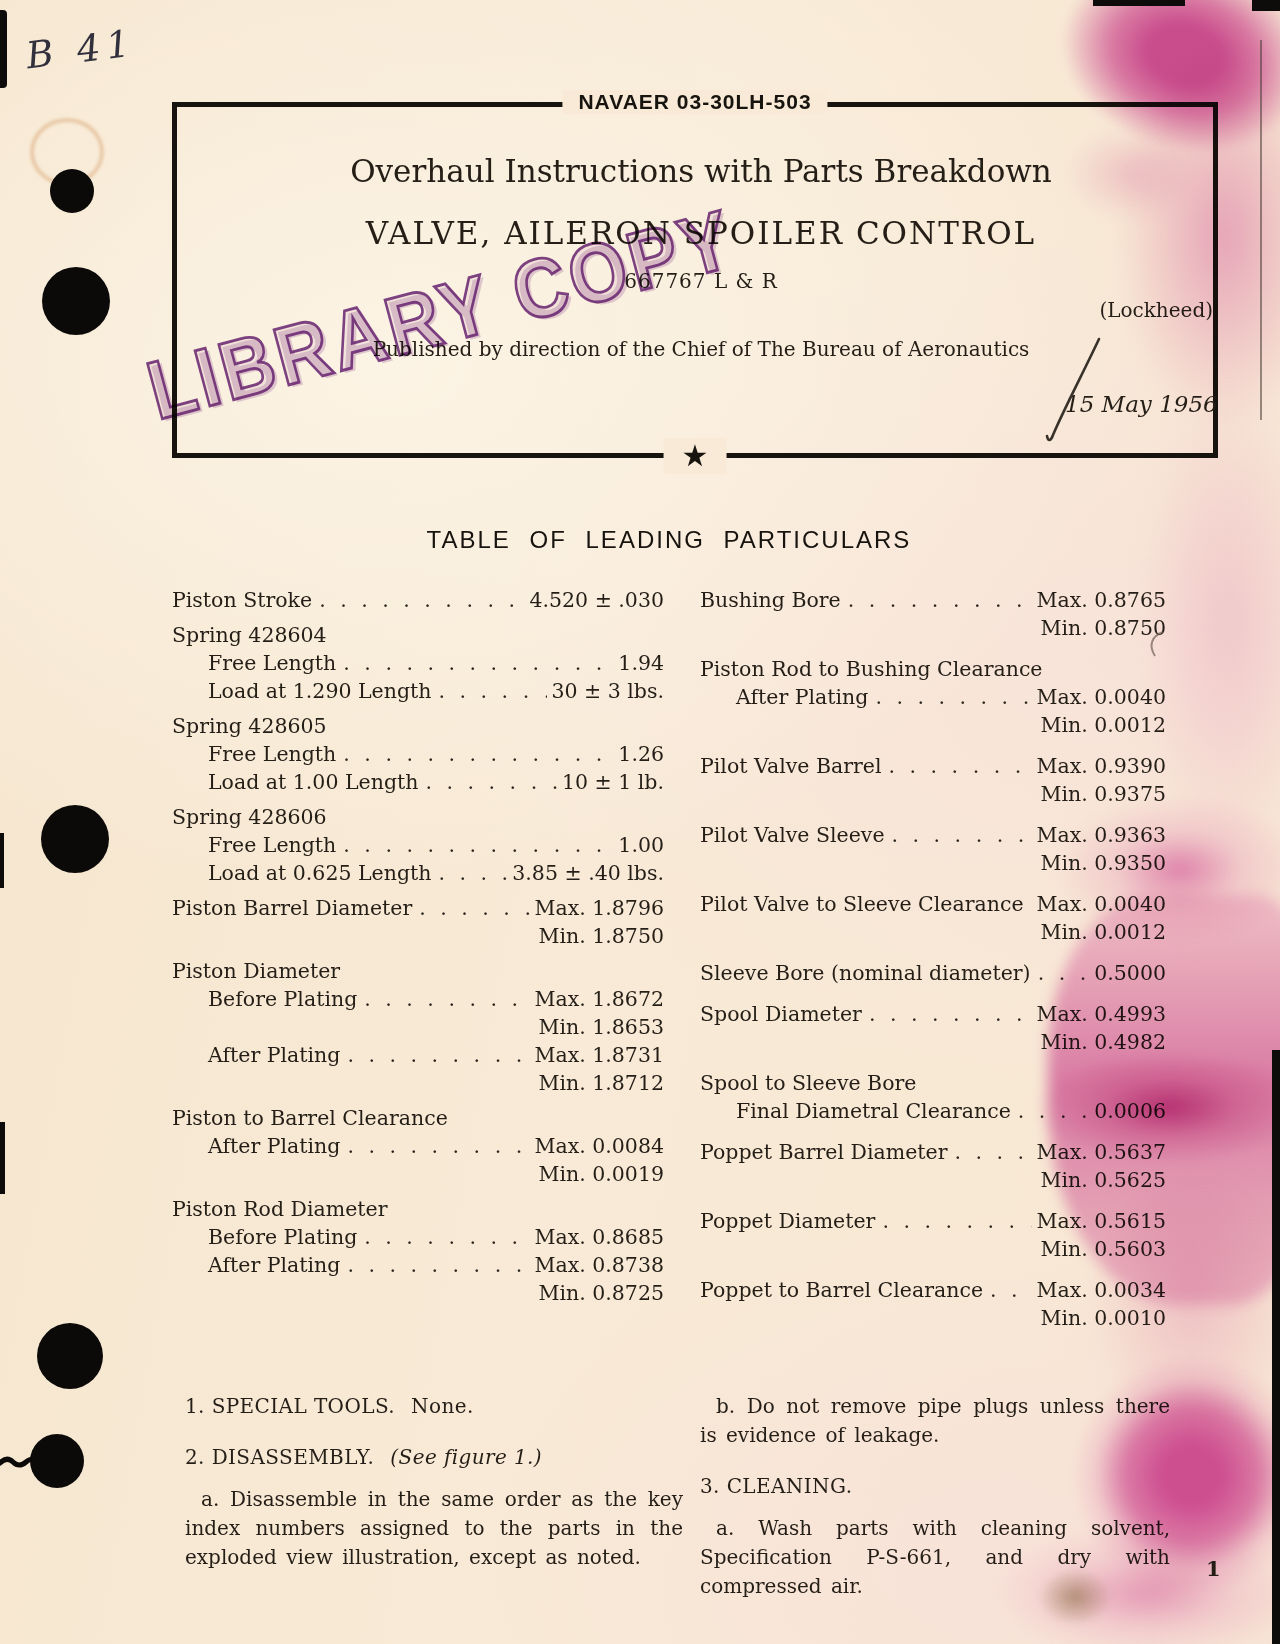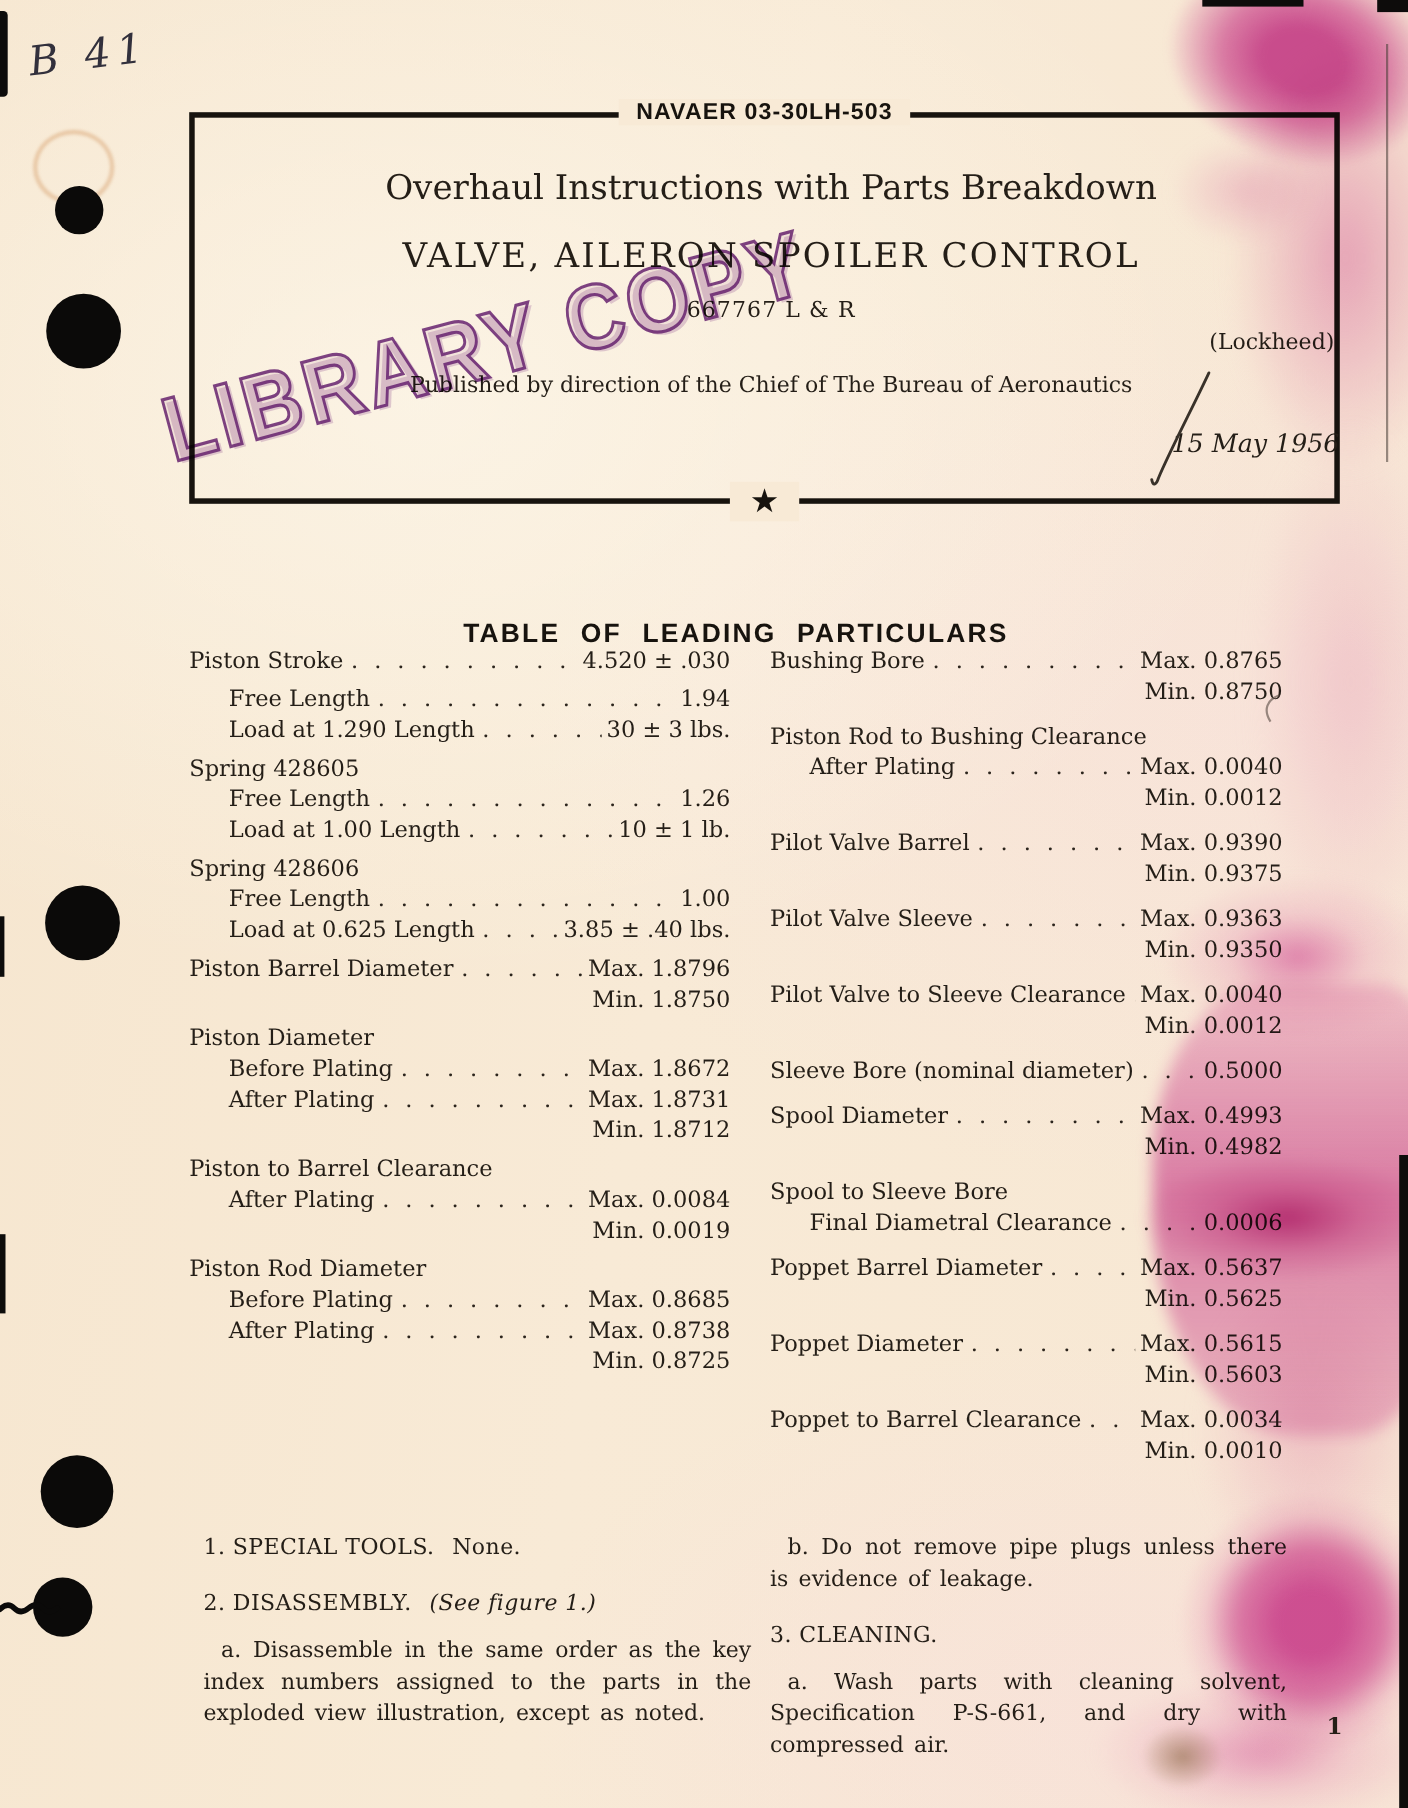--- a/index.html
+++ b/index.html
@@ -30,22 +30,22 @@
   
   .stamp{position:absolute;left:150px;top:350px;z-index:22;white-space:nowrap;
     font-family:"Liberation Sans",sans-serif;font-weight:bold;font-size:74px;letter-spacing:4px;
     transform:rotate(-15deg) scaleY(1.12);transform-origin:0 50%;
     color:rgba(123,45,142,.07);-webkit-text-stroke:2.6px rgba(104,36,126,.85);
     text-shadow:3px 3px 0 rgba(123,45,142,.22);mix-blend-mode:multiply;}
   .hand-note{position:absolute;left:26px;top:28px;font-size:37px;font-style:italic;
     color:#32303c;transform:rotate(-7deg);letter-spacing:6px;z-index:15;}
   
   .tlp{position:absolute;left:172px;top:526px;width:994px;text-align:center;
-    font-family:"Liberation Sans",sans-serif;font-weight:bold;font-size:24px;
-    letter-spacing:2px;word-spacing:10px;color:#17130e;z-index:10;margin-top:37px;}
+    font-family:"Liberation Sans",sans-serif;font-weight:normal;font-size:24px;
+    letter-spacing:2px;word-spacing:10px;color:#17130e;z-index:10;}
   .col{position:absolute;top:586px;font-size:20.5px;line-height:28px;z-index:10;}
   .col-left{left:172px;width:492px;}
   .col-right{left:700px;width:466px;}
   .entry{margin-top:7px;}
   .col-right .entry{margin-top:13px;}
   .entry:first-child{margin-top:0;}
   .spec-row{display:flex;align-items:baseline;}
   .indent{padding-left:36px;}
   .spec-label{white-space:nowrap;}
   .leader{flex:1;overflow:hidden;white-space:nowrap;margin:0 4px 0 7px;letter-spacing:4px;color:#2b241c;}
@@ -129,20 +129,25 @@
         <div class="spec-line">
           <div class="spec-row">
             <span class="spec-label">Piston Stroke</span>
             <span class="leader"></span>
             <span class="spec-value">4.520 ± .030</span>
           </div>
         </div>
       </div>
       <div class="entry">
         <div class="spec-line">
+          <div class="spec-row">
+            <span class="spec-label">Spring 428604</span>
+          </div>
+        </div>
+        <div class="spec-line">
           <div class="spec-row indent">
             <span class="spec-label">Free Length</span>
             <span class="leader"></span>
             <span class="spec-value">1.94</span>
           </div>
         </div>
         <div class="spec-line">
           <div class="spec-row indent">
             <span class="spec-label">Load at 1.290 Length</span>
             <span class="leader"></span>
@@ -208,20 +213,23 @@
         <div class="spec-line">
           <div class="spec-row">
             <span class="spec-label">Piston Diameter</span>
           </div>
         </div>
         <div class="spec-line">
           <div class="spec-row indent">
             <span class="spec-label">Before Plating</span>
             <span class="leader"></span>
             <span class="spec-value">Max. 1.8672</span>
+          </div>
+          <div class="spec-cont">
+            <span class="spec-value">Min. 1.8653</span>
           </div>
         </div>
         <div class="spec-line">
           <div class="spec-row indent">
             <span class="spec-label">After Plating</span>
             <span class="leader"></span>
             <span class="spec-value">Max. 1.8731</span>
           </div>
           <div class="spec-cont">
             <span class="spec-value">Min. 1.8712</span>

